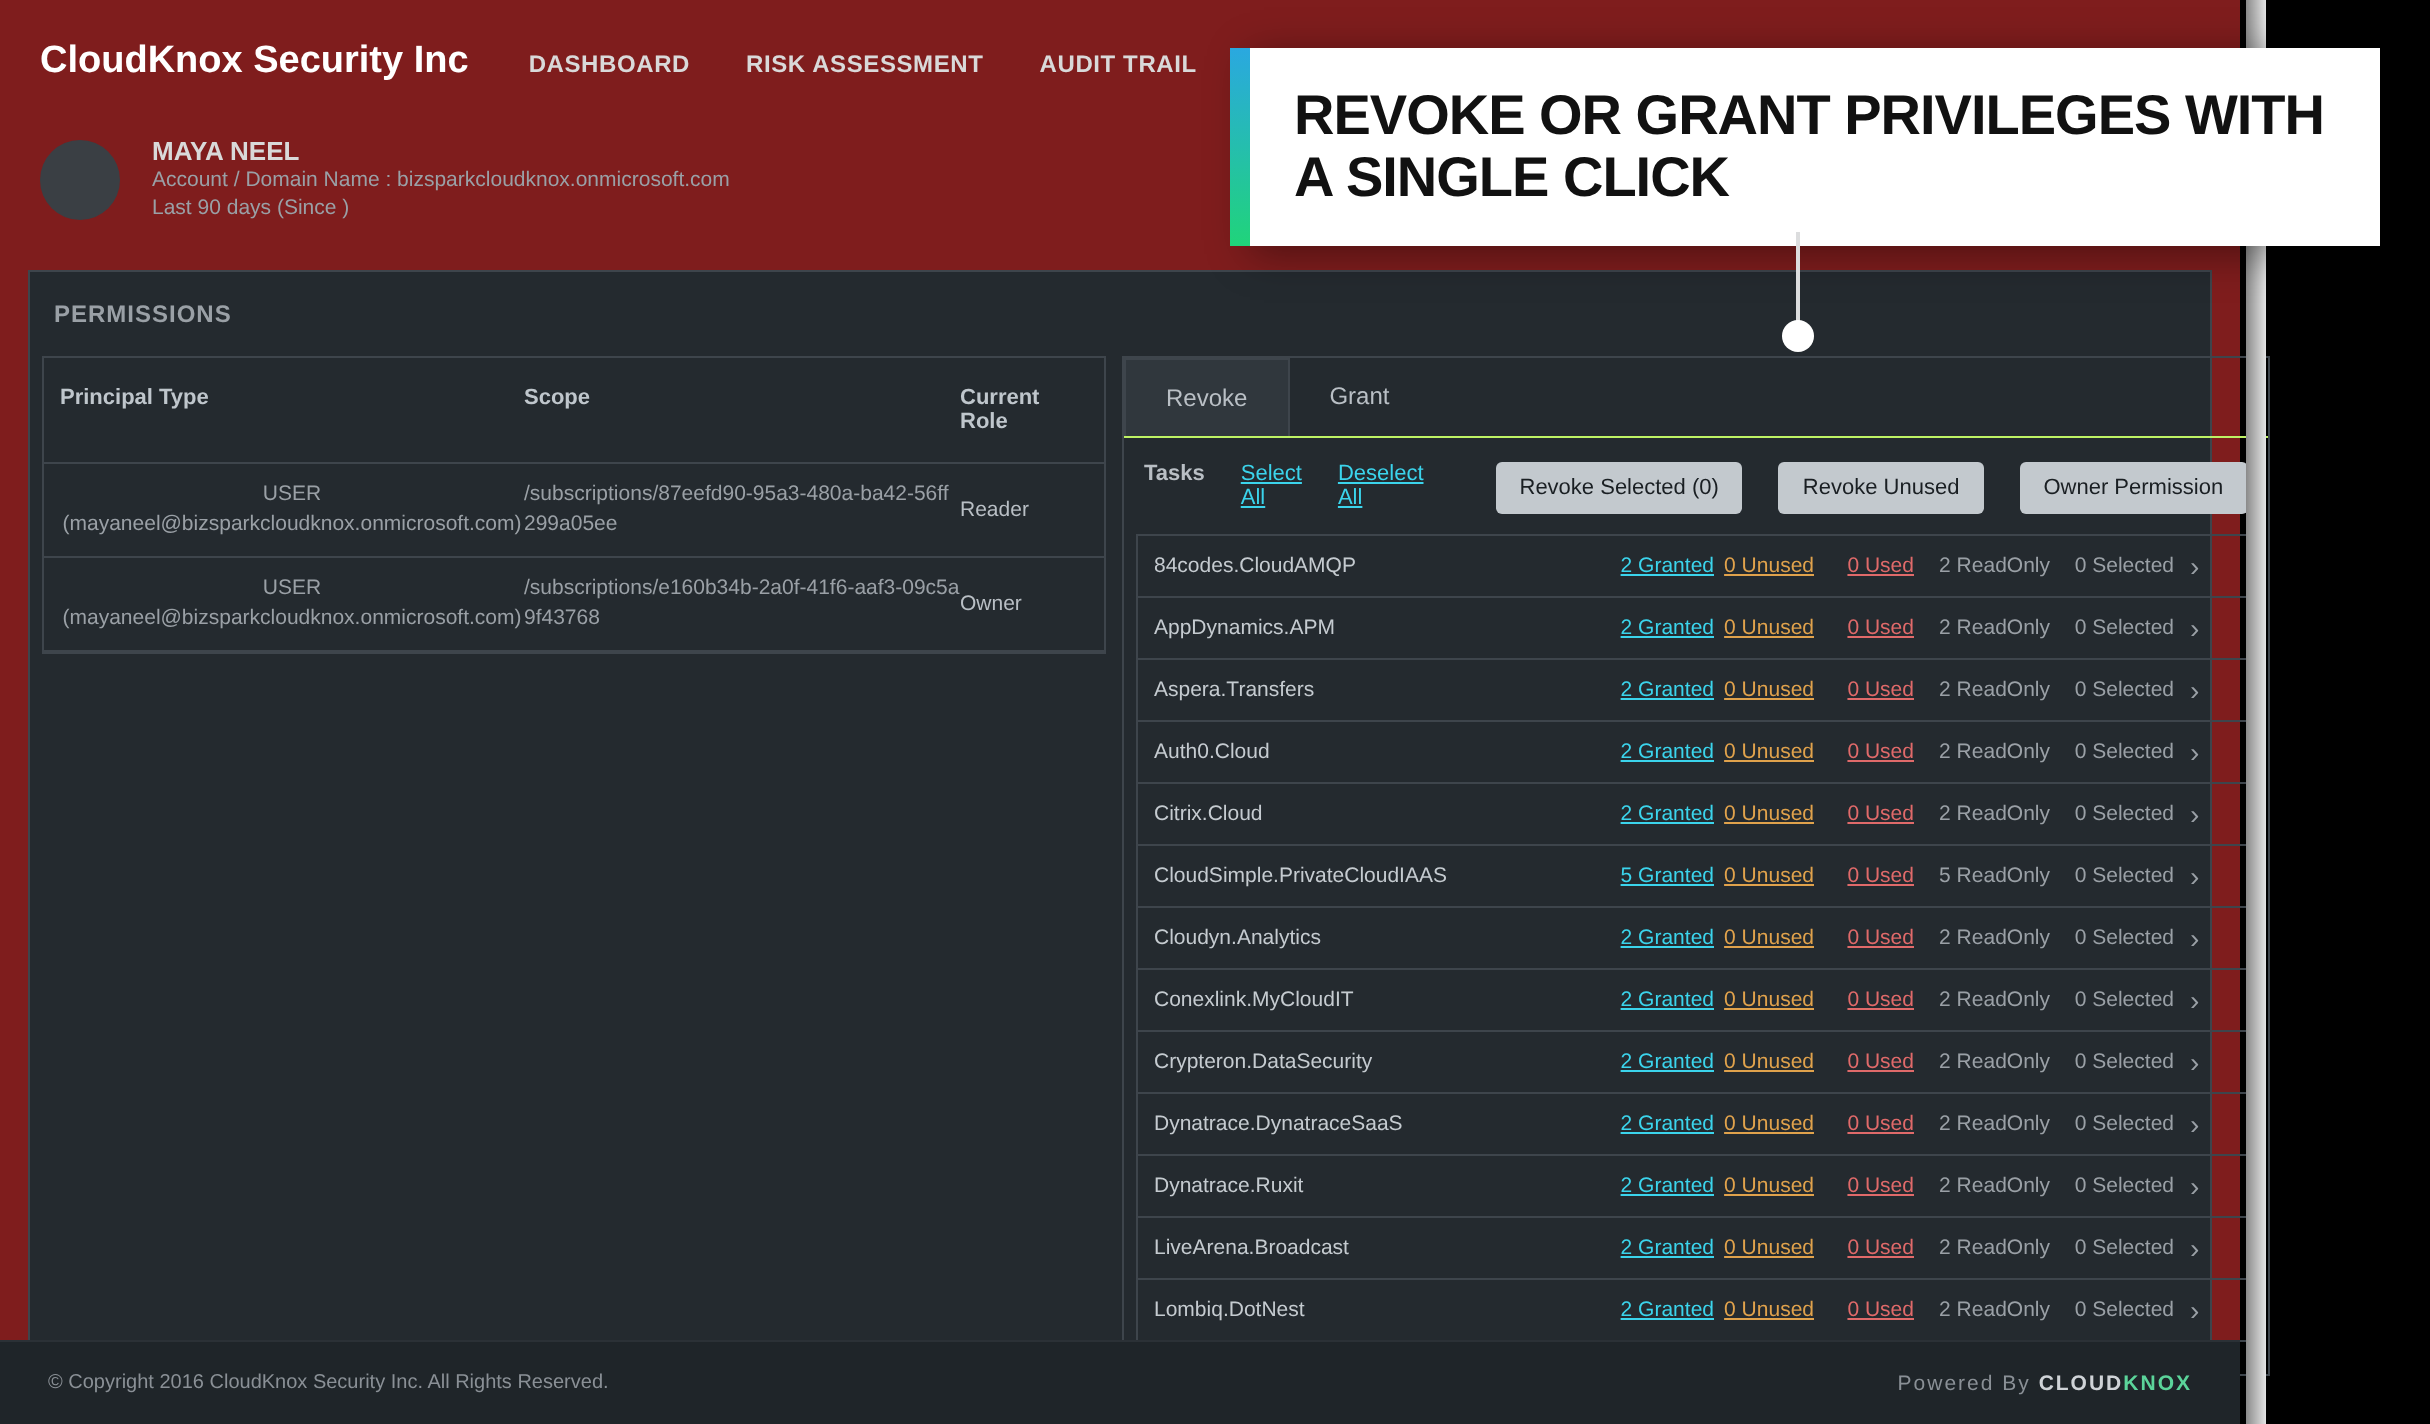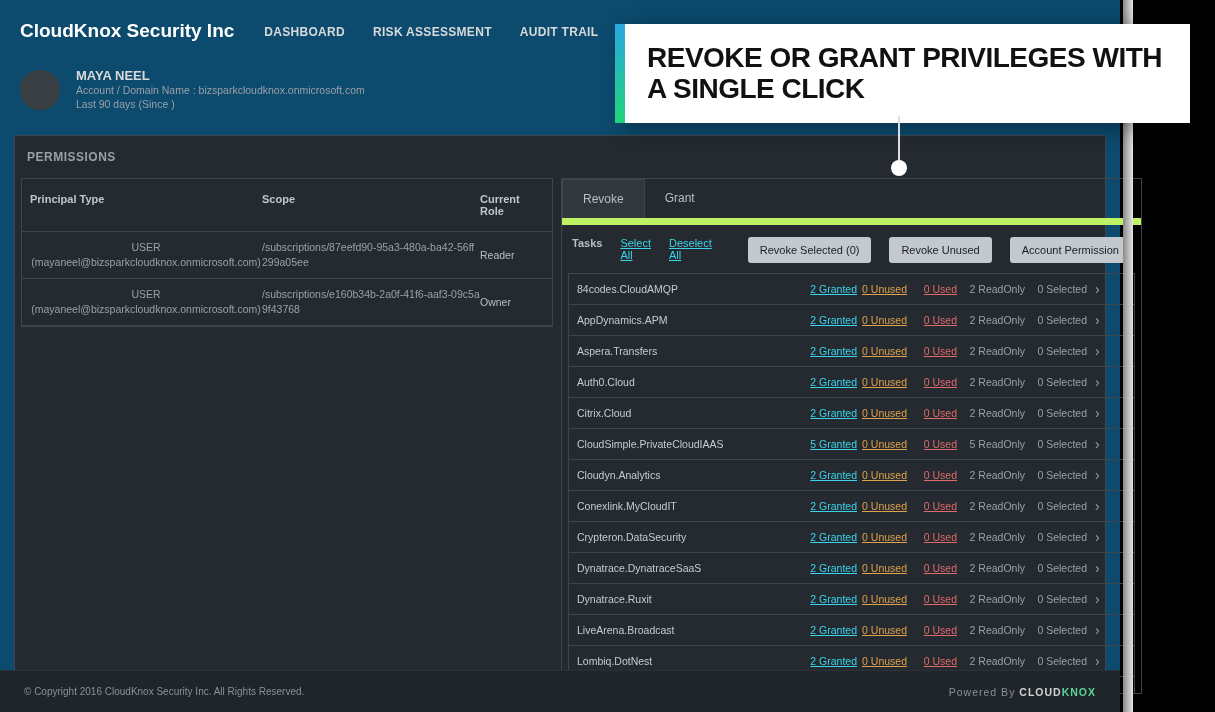--- a/index.html
+++ b/index.html
@@ -1,17 +1,17 @@
 <!DOCTYPE html>
 <html><head>
 <meta charset="utf-8">
 <style>
 * { margin:0; padding:0; box-sizing:border-box; }
 body { background:#000; font-family:Arial,Helvetica,sans-serif; color:#ccc; width:1215px; height:712px; position:relative; overflow:hidden; }
-.app { position:absolute; left:0; top:0; width:1120px; height:712px; background:#0c4a6e; }
+.app { position:absolute; left:0; top:0; width:1120px; height:712px; background:#7f1d1d; }
 .header { display:flex; align-items:center; padding:0 20px; height:62px; }
 .brand { color:#fff; font-size:19px; font-weight:600; margin-right:30px; }
 .nav { display:flex; gap:28px; }
 .nav-item { color:#d9d9d9; font-size:12px; font-weight:600; letter-spacing:0.3px; cursor:pointer; padding:22px 0 18px; }
 .nav-item.active { color:#3bd4ec; border-bottom:2px solid #3bd4ec; }
 .userrow { display:flex; align-items:center; padding:6px 20px 12px; gap:16px; }
 .avatar { width:40px; height:40px; border-radius:50%; background:#3a3f44; }
 .userinfo .uname { color:#d9d9d9; font-size:13px; font-weight:600; }
 .userinfo .udomain, .userinfo .ulast { color:#9aa0a6; font-size:10.5px; line-height:14px;}
 .domain-picker { margin-left:auto; margin-right:40px; }
@@ -26,21 +26,21 @@
 .table { border:1px solid #3e454c; }
 .th-row { display:flex; padding:14px 8px; border-bottom:1px solid #3e454c; color:#bfc6cc; font-size:11px; font-weight:600; }
 .th-pt { flex:0 0 232px; }
 .th-sc { flex:0 0 218px; }
 .th-role { flex:1; }
 .td-row { display:flex; align-items:center; padding:8px; border-bottom:1px solid #3e454c; font-size:10.5px; color:#9aa0a6;}
 .td-pt { flex:0 0 232px; text-align:center; line-height:15px;}
 .td-sc { flex:0 0 218px; line-height:15px; word-break:break-all;}
 .td-role { flex:1; color:#b9bfc5; }
 
-.tabs { display:flex; border-bottom:7px solid #bef264; }
+.tabs { display:flex; border-bottom:1px solid #bef264; }
 .tab { padding:12px 20px; font-size:12px; color:#b9bfc5; cursor:pointer; }
 .tab.active { background:#30373d; border:1px solid #3e454c; border-bottom:none; }
 .actionrow { display:flex; align-items:flex-start; gap:18px; padding:12px 10px 10px; font-size:11px; }
 .actionrow .lbl { color:#b9bfc5; font-weight:600; }
 .actionrow a { color:#3bd4ec; text-decoration:underline; cursor:pointer; }
 .actionrow .spacer { flex:1; }
 .btn { background:#c3c9ce; color:#1a1f23; border-radius:3px; padding:7px 12px; font-size:11px; cursor:pointer; white-space:nowrap;}
 .tasklist { max-height:420px; overflow-y:auto; padding:0 6px 6px;}
 .tasklist::-webkit-scrollbar{width:6px;}
 .tasklist::-webkit-scrollbar-thumb{background:#5b636b;border-radius:3px;}
@@ -122,21 +122,21 @@
               <div class="tab active">Revoke</div>
               <div class="tab">Grant</div>
             </div>
           <div class="actionrow">
             <span class="lbl">Tasks</span>
             <a>Select All</a>
             <a>Deselect All</a>
             <span class="spacer"></span>
             <span class="btn">Revoke Selected (0)</span>
             <span class="btn">Revoke Unused</span>
-            <span class="btn">Account Permission</span>
+            <span class="btn">Owner Permission</span>
           </div>
           <div class="tasklist" id="tasks">
               <div class="task">
                 <span class="tname">84codes.CloudAMQP</span>
   <span class="ta gr">2 Granted</span>
   <span class="ta un">0 Unused</span>
   <span class="ta us">0 Used</span>
   <span class="ro">2 ReadOnly</span>
   <span class="sel">0 Selected</span>
   <span class="chev">›</span>

